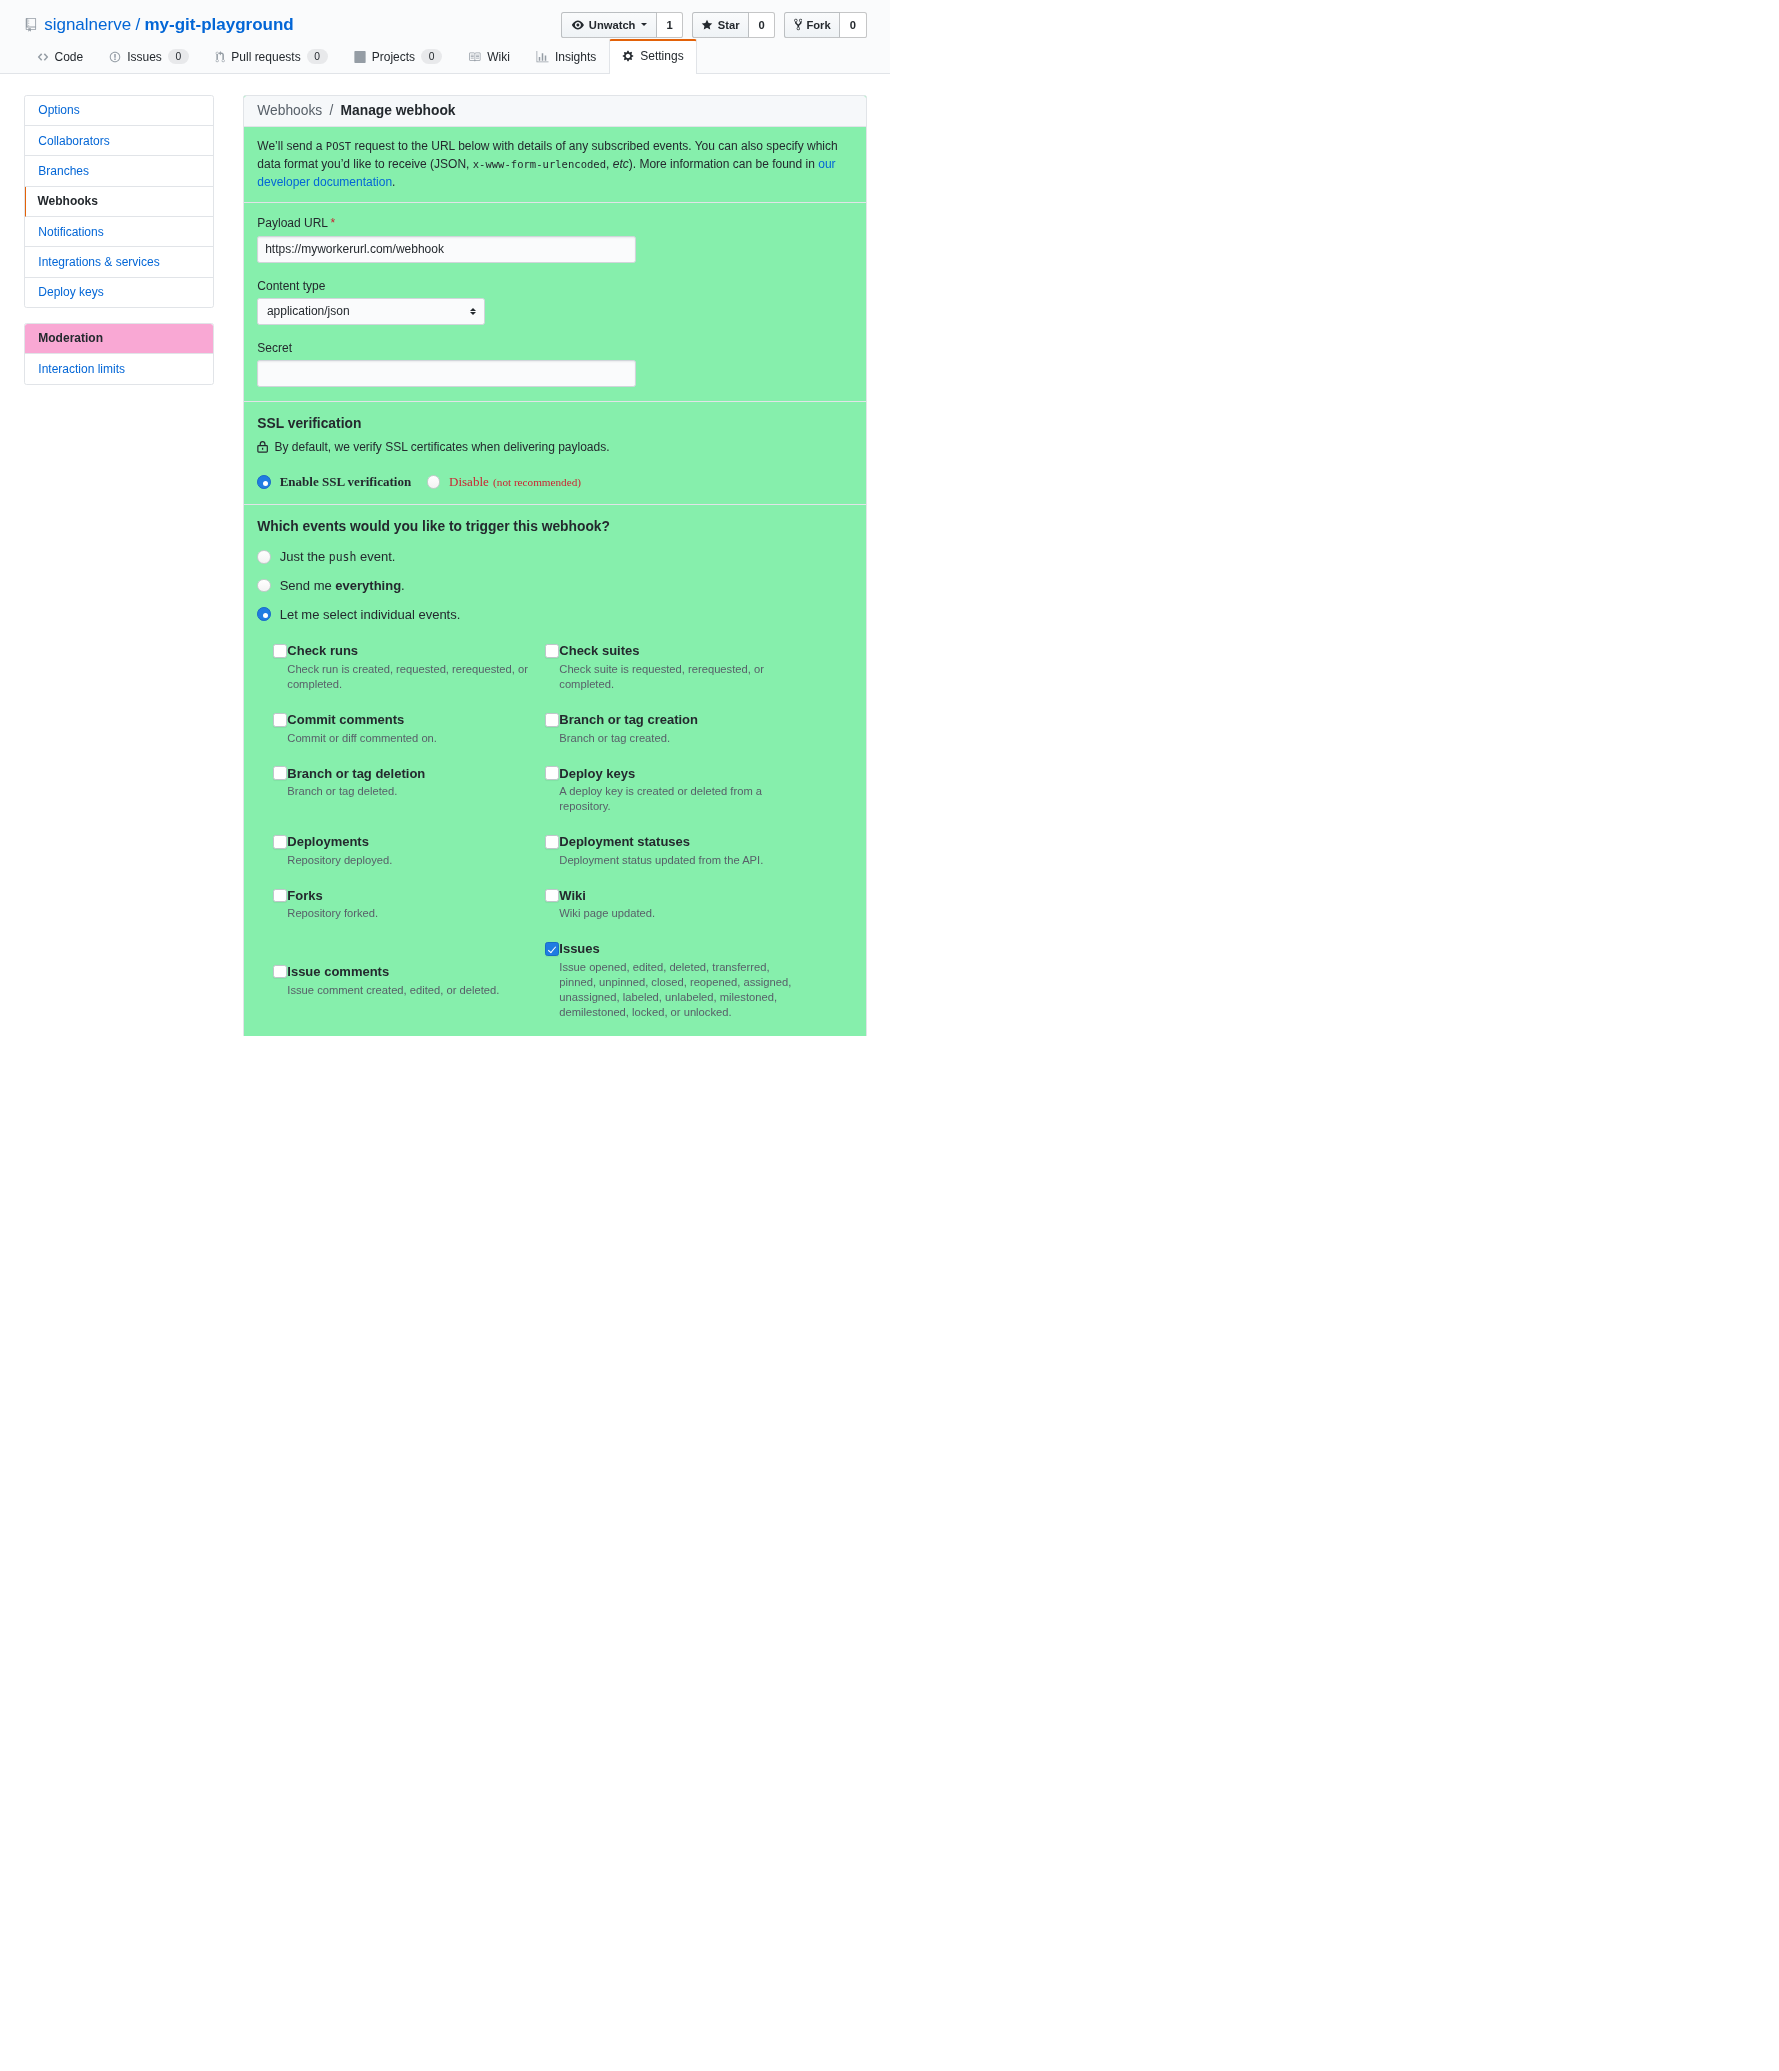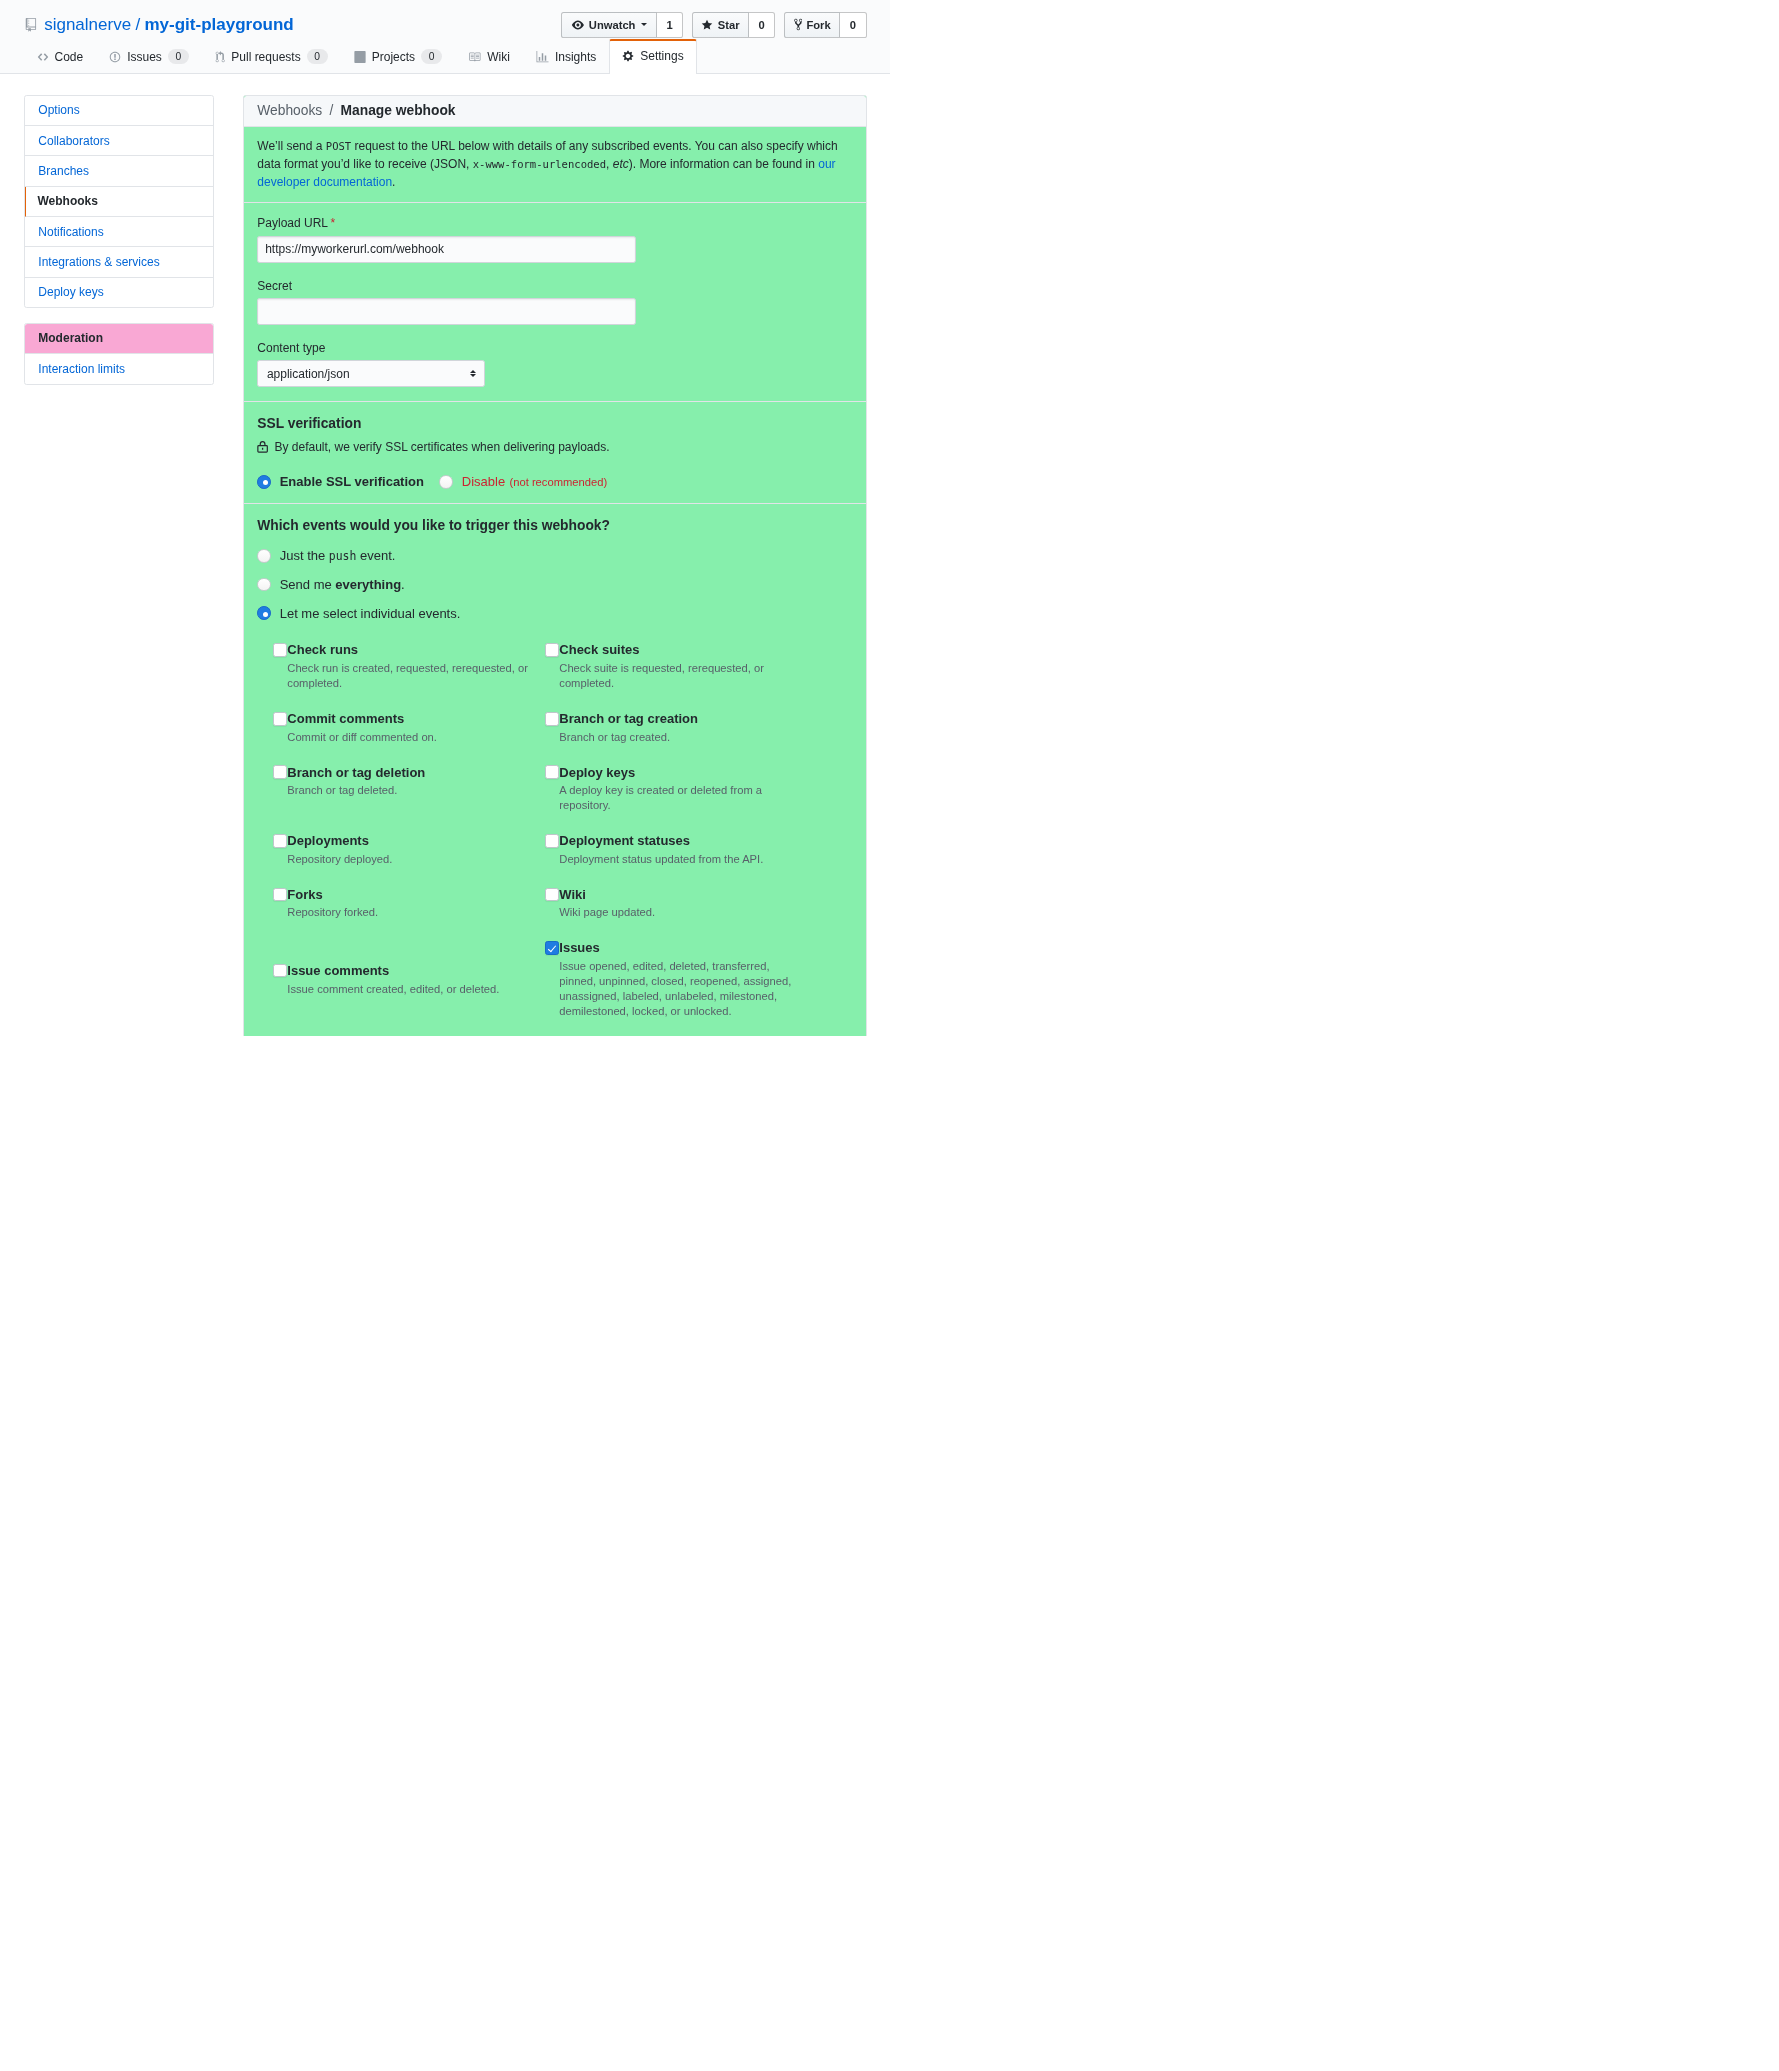--- a/index.html
+++ b/index.html
@@ -122,21 +122,21 @@
     background:#fafbfc; border:0.9px solid #d1d5da; border-radius:2.6px; cursor:pointer;
   }
   .select-arrows { display:flex; flex-direction:column; align-items:center; gap:1.7px; }
   .select-arrows::before { content:""; border-bottom:3.4px solid #24292e; border-left:3.4px solid transparent; border-right:3.4px solid transparent; }
   .select-arrows::after  { content:""; border-top:3.4px solid #24292e; border-left:3.4px solid transparent; border-right:3.4px solid transparent; }
 
   .ssl-section { padding:13.8px; }
   .section-heading { font-size:13.8px; font-weight:700; margin:0 0 8.6px; }
   .ssl-note { display:flex; align-items:center; gap:6px; font-size:12px; color:#24292e; }
   .ssl-note .icon { display:flex; }
-  .ssl-radios { display:flex; margin-top:20.6px; }
+  .ssl-radios { display:flex; margin-top:20.6px;font-family:Liberation Serif, serif; }
 
   .radio {
     width:13.8px; height:13.8px; border-radius:50%; flex:none;
     border:0.9px solid #c6cacd; background:linear-gradient(#fff,#f3f3f3);
     position:relative; display:inline-block; vertical-align:-2.6px; cursor:pointer;
   }
   .radio[data-checked="true"] { background:#1f7ce2; border-color:#1868c9; }
   .radio[data-checked="true"]::after {
     content:""; position:absolute; left:4.3px; top:4.3px; width:5.2px; height:5.2px;
     border-radius:50%; background:#fff;
@@ -323,29 +323,29 @@
         </div>
 
         <div class="panel-section form-section">
           <div class="field">
             <div class="field-label">
               <span>Payload URL</span><span class="required">*</span>
             </div>
             <input type="text" class="text-input" value="https://myworkerurl.com/webhook" style="">
           </div>
           <div class="field">
-            <div class="field-label">Secret</div>
-            <input type="text" class="text-input" value="" style="">
-          </div>
-          <div class="field">
             <div class="field-label">Content type</div>
             <div class="select">
               <span>application/json</span>
               <span class="select-arrows"></span>
             </div>
+          </div>
+          <div class="field">
+            <div class="field-label">Secret</div>
+            <input type="text" class="text-input" value="" style="">
           </div>
         </div>
 
         <div class="panel-section ssl-section">
           <h3 class="section-heading">SSL verification</h3>
           <div class="ssl-note">
             <span class="icon">
               <svg width="11.2" height="13" viewBox="0 0 13 15" fill="none" stroke="#24292e" stroke-width="1.4">
                   <rect x="1" y="6.5" width="11" height="7.5" rx="1"></rect>
                   <path d="M3.8 6.5V4.6a2.7 2.7 0 0 1 5.4 0v1.9"></path>

